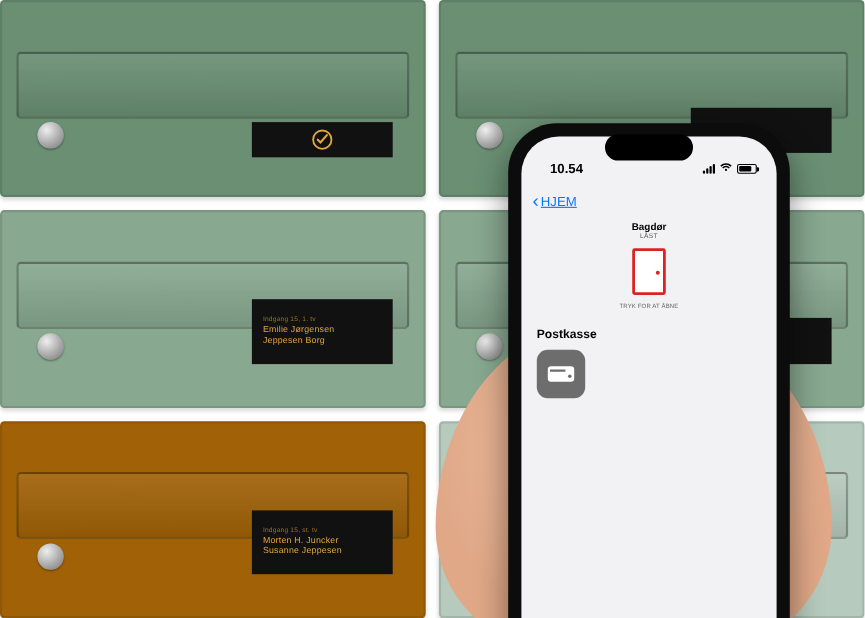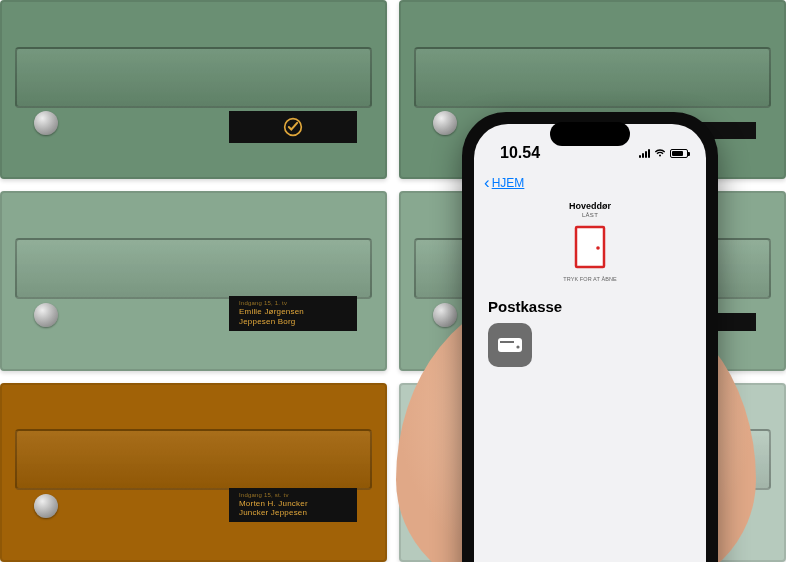--- a/index.html
+++ b/index.html
@@ -10,50 +10,50 @@
   .mailbox { position: relative; border-radius: 4px; box-shadow: inset 0 0 0 2px rgba(0,0,0,0.1), 0 2px 4px rgba(0,0,0,0.15); }
   .mb1 { background: #6a8f73; }
   .mb2 { background: #6a8f73; }
   .mb3 { background: #88a890; }
   .mb4 { background: #88a890; }
   .mb5 { background: #a16207; }
   .mb6 { background: #b6cabd; }
 
   .slot { position: absolute; top: 26%; left: 4%; right: 4%; height: 34%; border: 2px solid rgba(0,0,0,0.25); border-radius: 4px; background: linear-gradient(180deg, rgba(255,255,255,0.08), rgba(0,0,0,0.1)); }
   .lock { position: absolute; left: 34px; bottom: 44px; width: 24px; height: 24px; border-radius: 50%; background: radial-gradient(circle at 35% 30%, #eee, #aaa 55%, #777); box-shadow: 0 1px 2px rgba(0,0,0,0.4); }
-  .label { position: absolute; right: 30px; bottom: 40px; background: #111; color: #e0a63a; font-size: 8px; line-height: 1.2; padding: 4px 10px; width: 128px; text-align: left; letter-spacing: .2px; }
+  .label { position: absolute; right: 30px; bottom: 40px; background: #111; color: #e0a63a; font-size: 8px; line-height: 1.2; padding: 16px 10px; width: 128px; text-align: left; letter-spacing: .2px; }
   .label .meta { color: #b88a2a; font-size: 6px; display:block; opacity:.8; }
 
   .checkmark { position: absolute; right: 30px; bottom: 36px; width: 128px; height: 32px; background:#111; display:flex; align-items:center; justify-content:center; }
   .checkmark svg { width: 20px; height: 20px; }
 
   
   .hand { position: absolute; right: -10px; bottom: -30px; width: 420px; height: 520px; pointer-events: none; }
   .palm { position: absolute; left: 20px; bottom: 0; width: 360px; height: 300px; background: radial-gradient(ellipse at 50% 40%, #f4cbae, #e0a887 70%); border-radius: 160px 160px 120px 120px / 200px 200px 120px 120px; filter: blur(.3px); }
 
   .phone { position: absolute; right: 78px; top: 40px; width: 256px; height: 516px; background: #0c0c0c; border-radius: 44px; padding: 12px; box-shadow: 0 12px 30px rgba(0,0,0,0.45); }
   .screen { width: 100%; height: 100%; background: #f2f2f4; border-radius: 34px; position: relative; overflow: hidden; display:flex; flex-direction:column; }
   .island { position: absolute; top: 10px; left: 50%; transform: translateX(-50%); width: 80px; height: 24px; background: #000; border-radius: 14px; z-index: 5; }
 
-  .statusbar { height: 44px; display: flex; align-items: center; justify-content: space-between; padding: 14px 18px 0 26px; font-size: 16px; font-weight: 600; color: #000; }
+  .statusbar { height: 44px; display: flex; align-items: center; justify-content: space-between; padding: 14px 18px 0 26px; font-size: 12px; font-weight: 600; color: #000; }
   .status-right { display: flex; align-items: center; gap: 4px; font-size:10px; }
 
   .nav { display: flex; align-items: center; padding: 6px 10px; font-size: 12px; color: #007aff; font-weight: 500; }
   .nav .chev { font-size: 17px; margin-right: 2px; line-height: 1; }
   .nav .title { text-decoration: underline; }
 
   .doors { display: flex; justify-content: space-around; padding: 4px 6px 2px; gap: 2px; }
   .door { flex: 1; text-align: center; }
   .door-name { font-size: 9px; font-weight: 700; color: #000; }
   .door-status { font-size: 6px; color: #555; letter-spacing: .3px; margin-top: 1px; }
   .door-svg-wrap { position: relative; height: 50px; display:flex; justify-content:center; align-items:center; margin: 4px 0; }
   .door-hint { font-size: 5.5px; color: #666; letter-spacing: .1px; }
   .bt-badge { position:absolute; top:-2px; right:18px; width:10px; height:10px; background:#1e7cf0; border-radius:50%; display:flex; align-items:center; justify-content:center; color:#fff; font-size:6px; }
 
-  .section-title { font-size: 15px; font-weight: 700; color:#000; margin: 14px 0 8px 14px; }
+  .section-title { font-size: 11px; font-weight: 700; color:#000; margin: 14px 0 8px 14px; }
   .postbox-tile { margin-left: 14px; width: 44px; height: 44px; border-radius: 10px; background: #6d6d6d; display:flex; align-items:center; justify-content:center; }
   .postbox-tile svg { width: 26px; height: 20px; fill:#fff; }
 
   .signal-icon { display:inline-flex; gap:1px; align-items:flex-end; }
   .signal-icon span { width:2px; background:#000; border-radius:1px; }
   .wifi { font-size:10px; }
   .batt { width:18px; height:9px; border:1px solid #000; border-radius:2px; position:relative; }
   .batt::after { content:""; position:absolute; right:-3px; top:2px; width:2px; height:4px; background:#000; border-radius:0 1px 1px 0; }
   .batt i { position:absolute; left:1px; top:1px; bottom:1px; width:70%; background:#000; border-radius:1px; }
 </style>
@@ -93,21 +93,21 @@
     <div class="label">
       <span>sen</span>
     </div>
   </div>
   <div class="mailbox mb5">
     <div class="slot"></div>
     <div class="lock"></div>
     <div class="label">
       <span class="meta">Indgang 15, st. tv</span>
       <span>Morten H. Juncker</span><br>
-      <span>Juncker Jeppesen</span>
+      <span>Susanne Jeppesen</span>
     </div>
   </div>
   <div class="mailbox mb6">
     <div class="slot"></div>
     <div class="lock"></div>
   </div>
 </div>
 
 <div class="hand">
   <div class="palm"></div>
@@ -136,21 +136,21 @@
         </div>
       </div>
 
       <div class="nav">
         <span class="chev">‹</span>
         <span class="title">HJEM</span>
       </div>
 
       <div class="doors">
         <div class="door">
-          <div class="door-name">Hoveddør</div>
+          <div class="door-name">Bagdør</div>
           <div class="door-status">LÅST</div>
           <div class="door-svg-wrap">
             <svg width="32" height="44" viewBox="0 0 32 44">
                 <rect x="2" y="2" width="28" height="40" fill="#fff" stroke="#d82424" stroke-width="2.5" rx="1"></rect>
                 <circle cx="24" cy="23" r="1.8" fill="#d82424"></circle>
               </svg>
           </div>
           <div class="door-hint">TRYK FOR AT ÅBNE</div>
         </div>
       </div>

